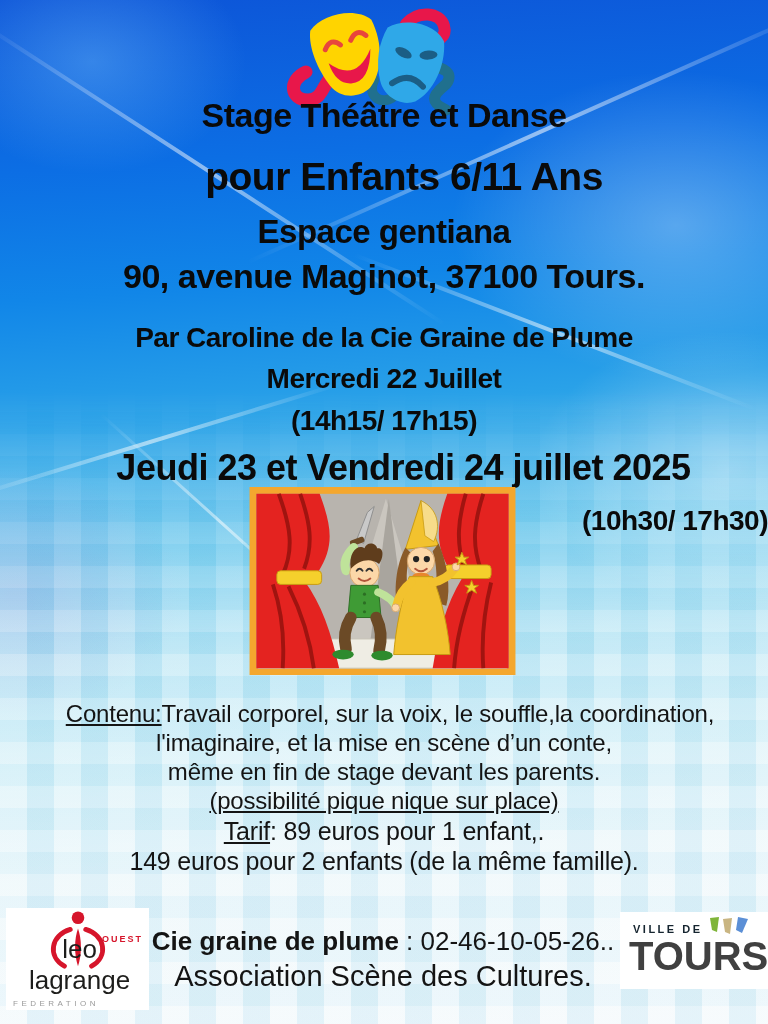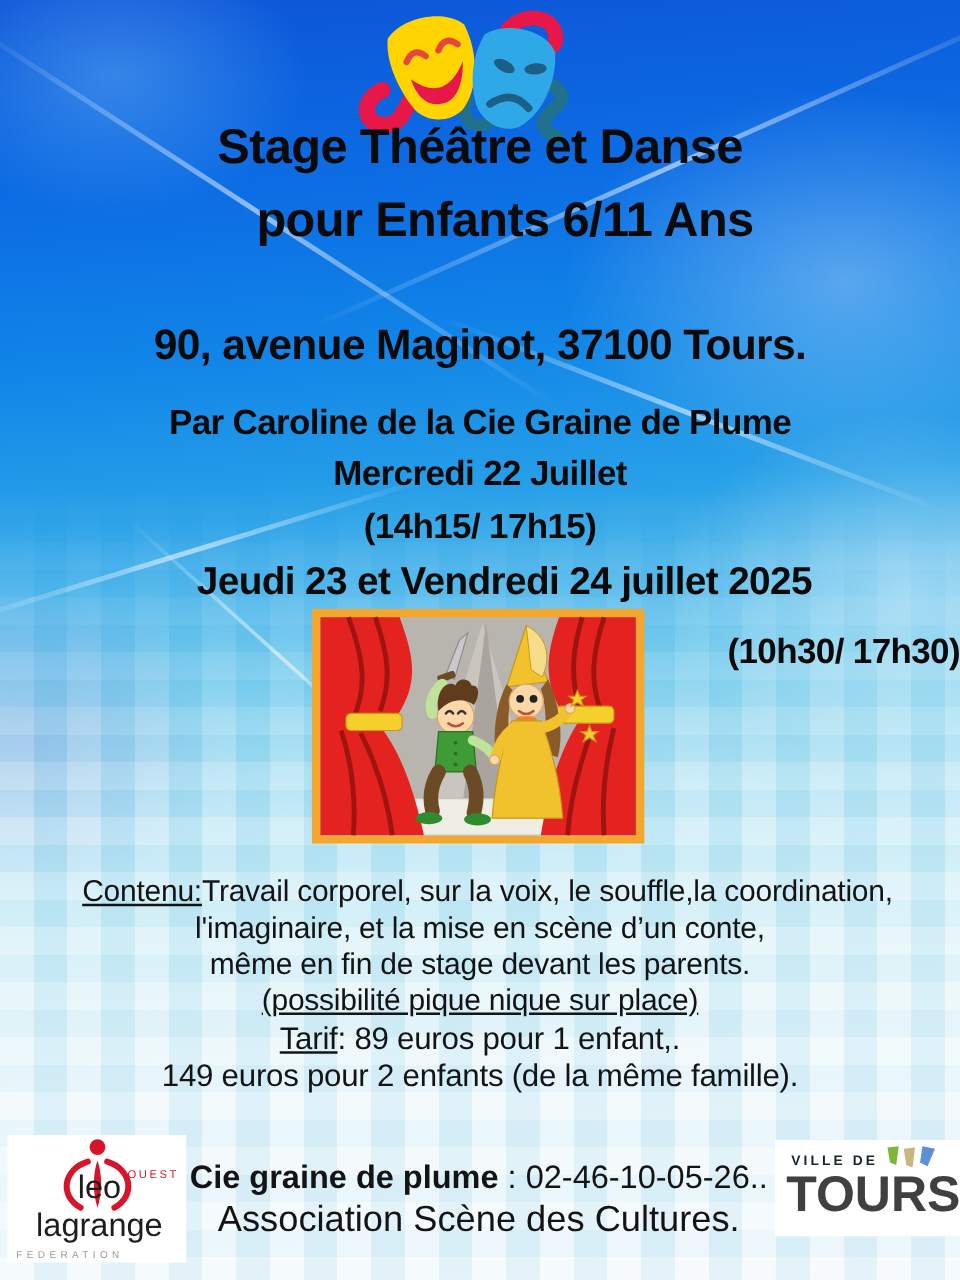--- a/index.html
+++ b/index.html
@@ -32,28 +32,28 @@
     position:absolute; left:0; right:0; top:390px; bottom:0;
     background:
       repeating-linear-gradient(90deg, rgba(255,255,255,.30) 0 27px, rgba(173,218,238,.22) 27px 54px),
       repeating-linear-gradient(180deg, rgba(255,255,255,.28) 0 22px, rgba(190,230,244,.18) 22px 44px);
     -webkit-mask-image:linear-gradient(180deg, transparent 0%, #000 40%);
     mask-image:linear-gradient(180deg, transparent 0%, #000 40%);
   }
   
   .line { position:absolute; left:0; right:0; text-align:center; z-index:2; white-space:nowrap; }
   .h   { font-weight:bold; letter-spacing:-0.5px; color:#0a0a0a; }
-  .t1  { top:96px;  font-size:39px; }
+  .t1  { top:96px;  font-size:34px; }
   .t2  { top:155px; font-size:39px;margin-left:40px; }
   .venue { top:213px; font-size:33px; }
   .addr  { top:257px; font-size:34px; }
   .by  { top:322px; font-size:28px; }
   .d1  { top:363px; font-size:28px; }
   .tm1 { top:405px; font-size:28px; }
-  .d2  { top:447px; font-size:31px;margin-left:39px; }
+  .d2  { top:447px; font-size:36px;margin-left:39px; }
   .tm2 { top:505px; font-size:28px; z-index:5;text-align:right; }
   .detail { position:absolute; left:0; right:0; text-align:center; font-size:24px;
             letter-spacing:-0.2px; color:#141414; z-index:2; white-space:nowrap; }
   .c1 { top:700px;margin-left:12px; } .c2 { top:729px; } .c3 { top:758px; }
   .c4 { top:787px; text-decoration:underline; }
   .p1 { top:817px; font-size:25px; }
   .p2 { top:847px; font-size:25px; }
   .u  { text-decoration:underline; }
   
   .stage { position:absolute; left:245px; top:487px; width:275px; height:188px; z-index:3; }
@@ -62,21 +62,21 @@
   
   .footer-center { position:absolute; left:148px; width:470px; top:903px; text-align:center; z-index:4; color:#141414; }
   .fc1 { font-size:26px; white-space:nowrap;margin-top:23px; }
   .fc1 .b { font-weight:bold; }
   .fc2 { font-size:29px; margin-top:3px; white-space:nowrap; }
   .logo-box { position:absolute; background:#ffffff; z-index:4; }
   .leo-box   { left:6px;  top:908px; width:143px; height:102px; }
   .tours-box { left:620px; top:912px; width:148px; height:77px; }
   .leo-mark { position:absolute; left:26px; top:2px; width:92px; height:60px; }
   .leo-ouest { position:absolute; left:96px; top:26px; font-size:9px; letter-spacing:2px;
-               color:#d6152b; font-weight:normal; }
+               color:#d6152b; font-weight:bold; }
   .leo-name { position:absolute; left:2px; bottom:14px; width:100%; text-align:center;
               font-size:26px; color:#1d1d1b; letter-spacing:0px; }
   .leo-sub  { position:absolute; left:7px; bottom:2px; font-size:8px; letter-spacing:3.5px; color:#9a9a9a; }
   .villede { position:absolute; left:13px; top:11px; font-size:11px; letter-spacing:2.5px;
              color:#15242f; font-weight:bold; }
   .tours-flags { position:absolute; left:88px; top:4px; width:46px; height:20px; }
   .tours-word { position:absolute; left:9px; top:22px; font-size:40px; font-weight:bold;
                 letter-spacing:0px; color:#404040; }
 </style>
 </head>
@@ -106,20 +106,21 @@
     <g transform="rotate(10 132 56)">
       <path d="M104,26 C120,12 152,14 162,30 C168,54 160,82 144,94 C130,102 112,94 106,80 C98,62 98,42 104,26 Z" fill="#2fa8e8"></path>
       <ellipse cx="124" cy="48" rx="9" ry="4.5" transform="rotate(18 124 48)" fill="#1b5e86"></ellipse>
       <ellipse cx="149" cy="46" rx="9" ry="4.5" transform="rotate(-14 149 46)" fill="#1b5e86"></ellipse>
       <path d="M118,80 q15,-15 31,-2" fill="none" stroke="#1b5e86" stroke-width="6" stroke-linecap="round"></path>
     </g>
   </svg>
 
   <div class="line h t1">Stage Théâtre et Danse</div>
   <div class="line h t2">pour Enfants 6/11 Ans</div>
+  <div class="line h venue">Espace gentiana</div>
   <div class="line h addr">90, avenue Maginot, 37100 Tours.</div>
   <div class="line h by">Par Caroline de la Cie Graine de Plume</div>
   <div class="line h d1">Mercredi 22 Juillet</div>
   <div class="line h tm1">(14h15/ 17h15)</div>
   <div class="line h d2">Jeudi 23 et Vendredi 24 juillet 2025</div>
   <div class="line h tm2">(10h30/ 17h30)</div>
 
   <svg class="stage" viewBox="0 0 273 193">
     <rect width="273" height="193" fill="#f4a72e"></rect>
     <rect x="7" y="7" width="259" height="179" fill="#b8b4ae"></rect>

